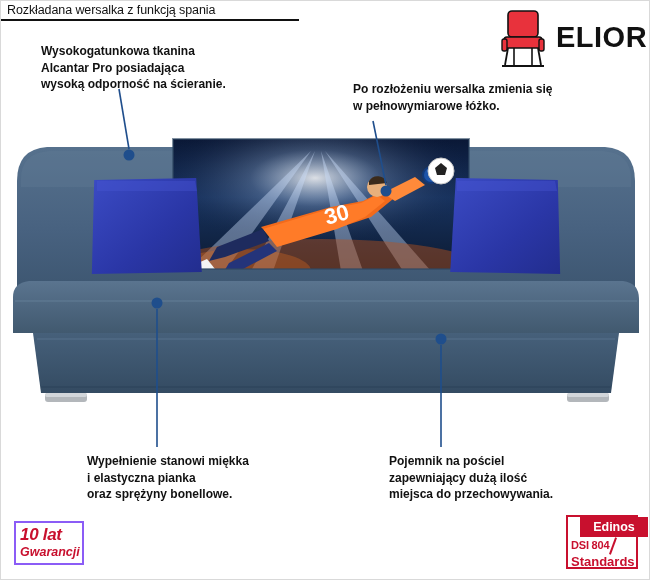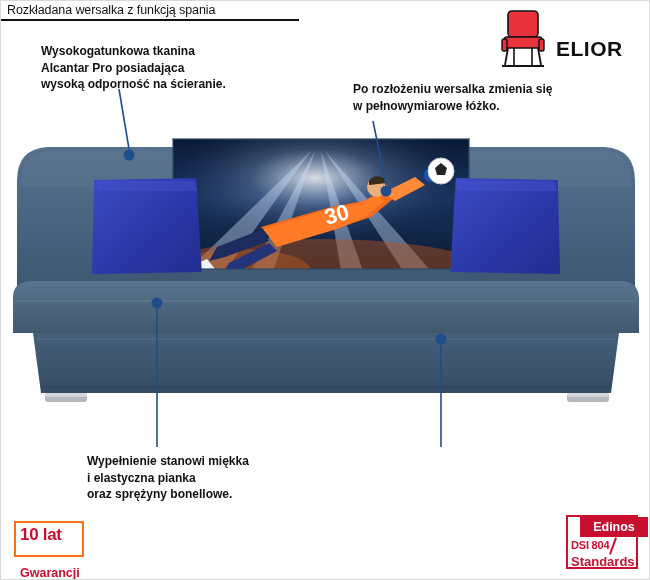--- a/index.html
+++ b/index.html
@@ -57,22 +57,22 @@
   .brand-chair {
     position: absolute;
     left: 8px;
     top: 0px;
     width: 54px;
     height: 62px;
   }
   .brand-name {
     position: absolute;
     left: 68px;
-    top: 28px;
-    font-size: 21px;
+    top: 12px;
+    font-size: 29px;
     font-weight: bold;
     color: #111111;
     letter-spacing: 0.5px;
   }
 
   
   .sofa-wrap {
     position: absolute;
     left: 10px;
     top: 120px;
@@ -102,42 +102,42 @@
     height: 580px;
     pointer-events: none;
   }
 
   
   .warranty {
     position: absolute;
     left: 13px;
     top: 520px;
     width: 70px;
-    height: 36px;
-    border: 2px solid #f97316;
-    box-sizing: border-box;
-    background: #ffffff;
+    height: 44px;
+    border: 2px solid #8b5cf6;
+    box-sizing: border-box;
+    background: #ffffff;
+    font-style: italic;
   }
   .warranty-line1 {
     position: absolute;
     left: 4px;
     top: 2px;
     font-size: 17px;
     font-weight: bold;
     color: #c8102e;
     letter-spacing: -0.3px;
   }
   .warranty-line2 {
     position: absolute;
     left: 4px;
     top: 22px;
     font-size: 12.5px;
     font-weight: bold;
     color: #c8102e;
-    margin-top: 21px;
   }
 
   
   .edinos {
     position: absolute;
     left: 565px;
     top: 514px;
     width: 72px;
     height: 54px;
     border: 2px solid #c8102e;
@@ -332,20 +332,23 @@
   </svg>
 
   <div class="callout c1">Wysokogatunkowa tkanina
 Alcantar Pro posiadająca
 wysoką odporność na ścieranie.</div>
   <div class="callout c3">Wypełnienie stanowi miękka
 i elastyczna pianka
 oraz sprężyny bonellowe.</div>
   <div class="callout c2">Po rozłożeniu wersalka zmienia się
 w pełnowymiarowe łóżko.</div>
+  <div class="callout c4">Pojemnik na pościel
+zapewniający dużą ilość
+miejsca do przechowywania.</div>
 
   <div class="warranty">
     <div class="warranty-line1">10 lat</div>
     <div class="warranty-line2">Gwarancji</div>
   </div>
 
   <div class="edinos">
     <div class="edinos-top">Edinos</div>
     <div class="edinos-dsi">DSI 804</div>
     <div class="edinos-slash"></div>

